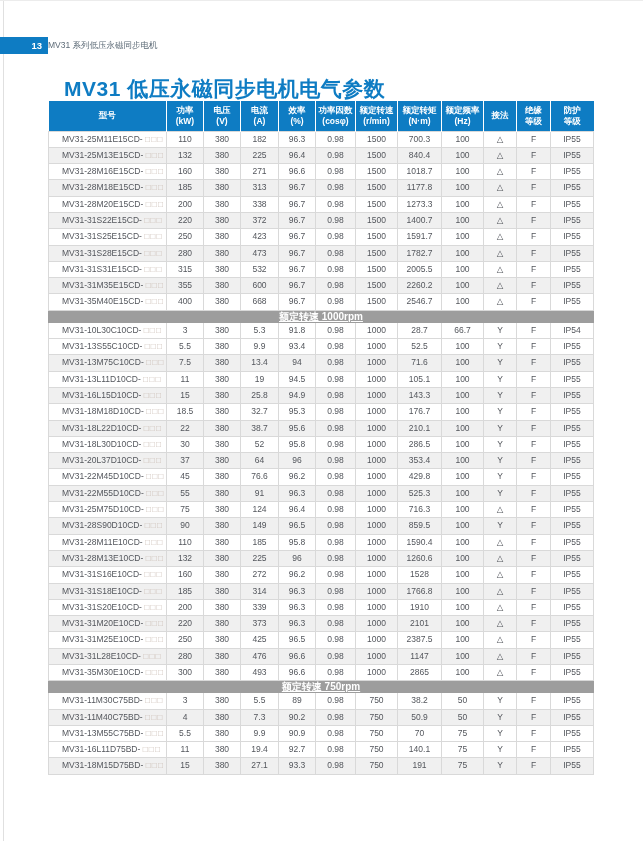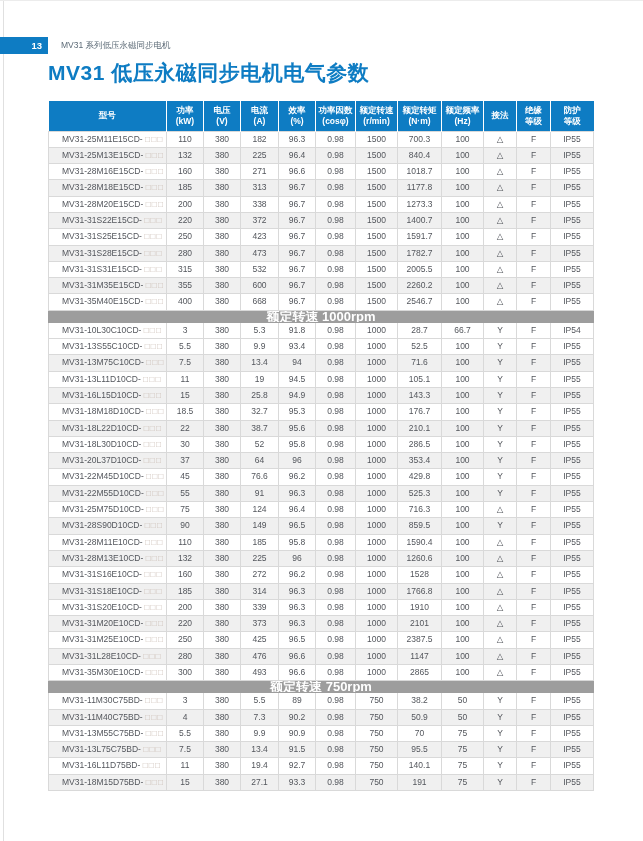--- a/index.html
+++ b/index.html
@@ -22,25 +22,24 @@
     height: 17px; display: flex; align-items: center; justify-content: flex-end;
   }
   .pagenum-box {
     width: 48px; height: 17px;
     background: var(--accent, #0e7cc3);
     color: #fff; font-size: 9.5px; font-weight: bold;
     display: flex; align-items: center; justify-content: flex-end;
     padding-right: 6px;
   }
   .chapter {
-    margin-left: 13px;
     font-size: 8.5px; color: #5d6b77;
   }
   .page-title {
-    position: absolute; top: 58px; left: 48px; margin: 0;
+    position: absolute; top: 58px; left: 48px; margin: 16px;
     font-size: 21px; font-weight: bold;
     color: var(--accent, #0e7cc3);
     letter-spacing: 0.5px;
     white-space: nowrap;
   }
   table.params {
     position: absolute; top: 100px; left: 48px;
     width: 545px;
     border-collapse: collapse; table-layout: fixed;
   }
@@ -62,21 +61,22 @@
     background: #fff;
   }
   tbody tr.stripe td { background: #f0f0f0; }
   tbody td.model { text-align: left; padding-left: 13px; margin-left: 12px; }
   .model .boxes { color: #c9bcb2; letter-spacing: 1px; }
   tr.divider td {
     background: var(--divider, #9d9d9d);
     color: #fff; font-weight: bold;
     height: 11px; line-height: 11px;
     border: 1px solid var(--divider, #9d9d9d);
-    font-size: 13px;
+    font-size: 10px;
+    text-decoration: underline;
   }
 </style>
 </head>
 <body style="--accent: #0e7cc3; --divider: #9d9d9d;">
 
 <div class="edge-line"></div>
 
 <div class="top-header">
   <div class="pagenum-box">
     <span>13</span>
@@ -655,34 +655,20 @@
         <td>9.9</td>
         <td>90.9</td>
         <td>0.98</td>
         <td>750</td>
         <td>70</td>
         <td>75</td>
         <td>Y</td>
         <td>F</td>
         <td>IP55</td>
       </tr>
-      <tr class="stripe">
-        <td class="model"><span>MV31-13L75C75BD- </span><span class="boxes">□□□</span></td>
-        <td>7.5</td>
-        <td>380</td>
-        <td>13.4</td>
-        <td>91.5</td>
-        <td>0.98</td>
-        <td>750</td>
-        <td>95.5</td>
-        <td>75</td>
-        <td>Y</td>
-        <td>F</td>
-        <td>IP55</td>
-      </tr>
       <tr>
         <td class="model"><span>MV31-16L11D75BD- </span><span class="boxes">□□□</span></td>
         <td>11</td>
         <td>380</td>
         <td>19.4</td>
         <td>92.7</td>
         <td>0.98</td>
         <td>750</td>
         <td>140.1</td>
         <td>75</td>

